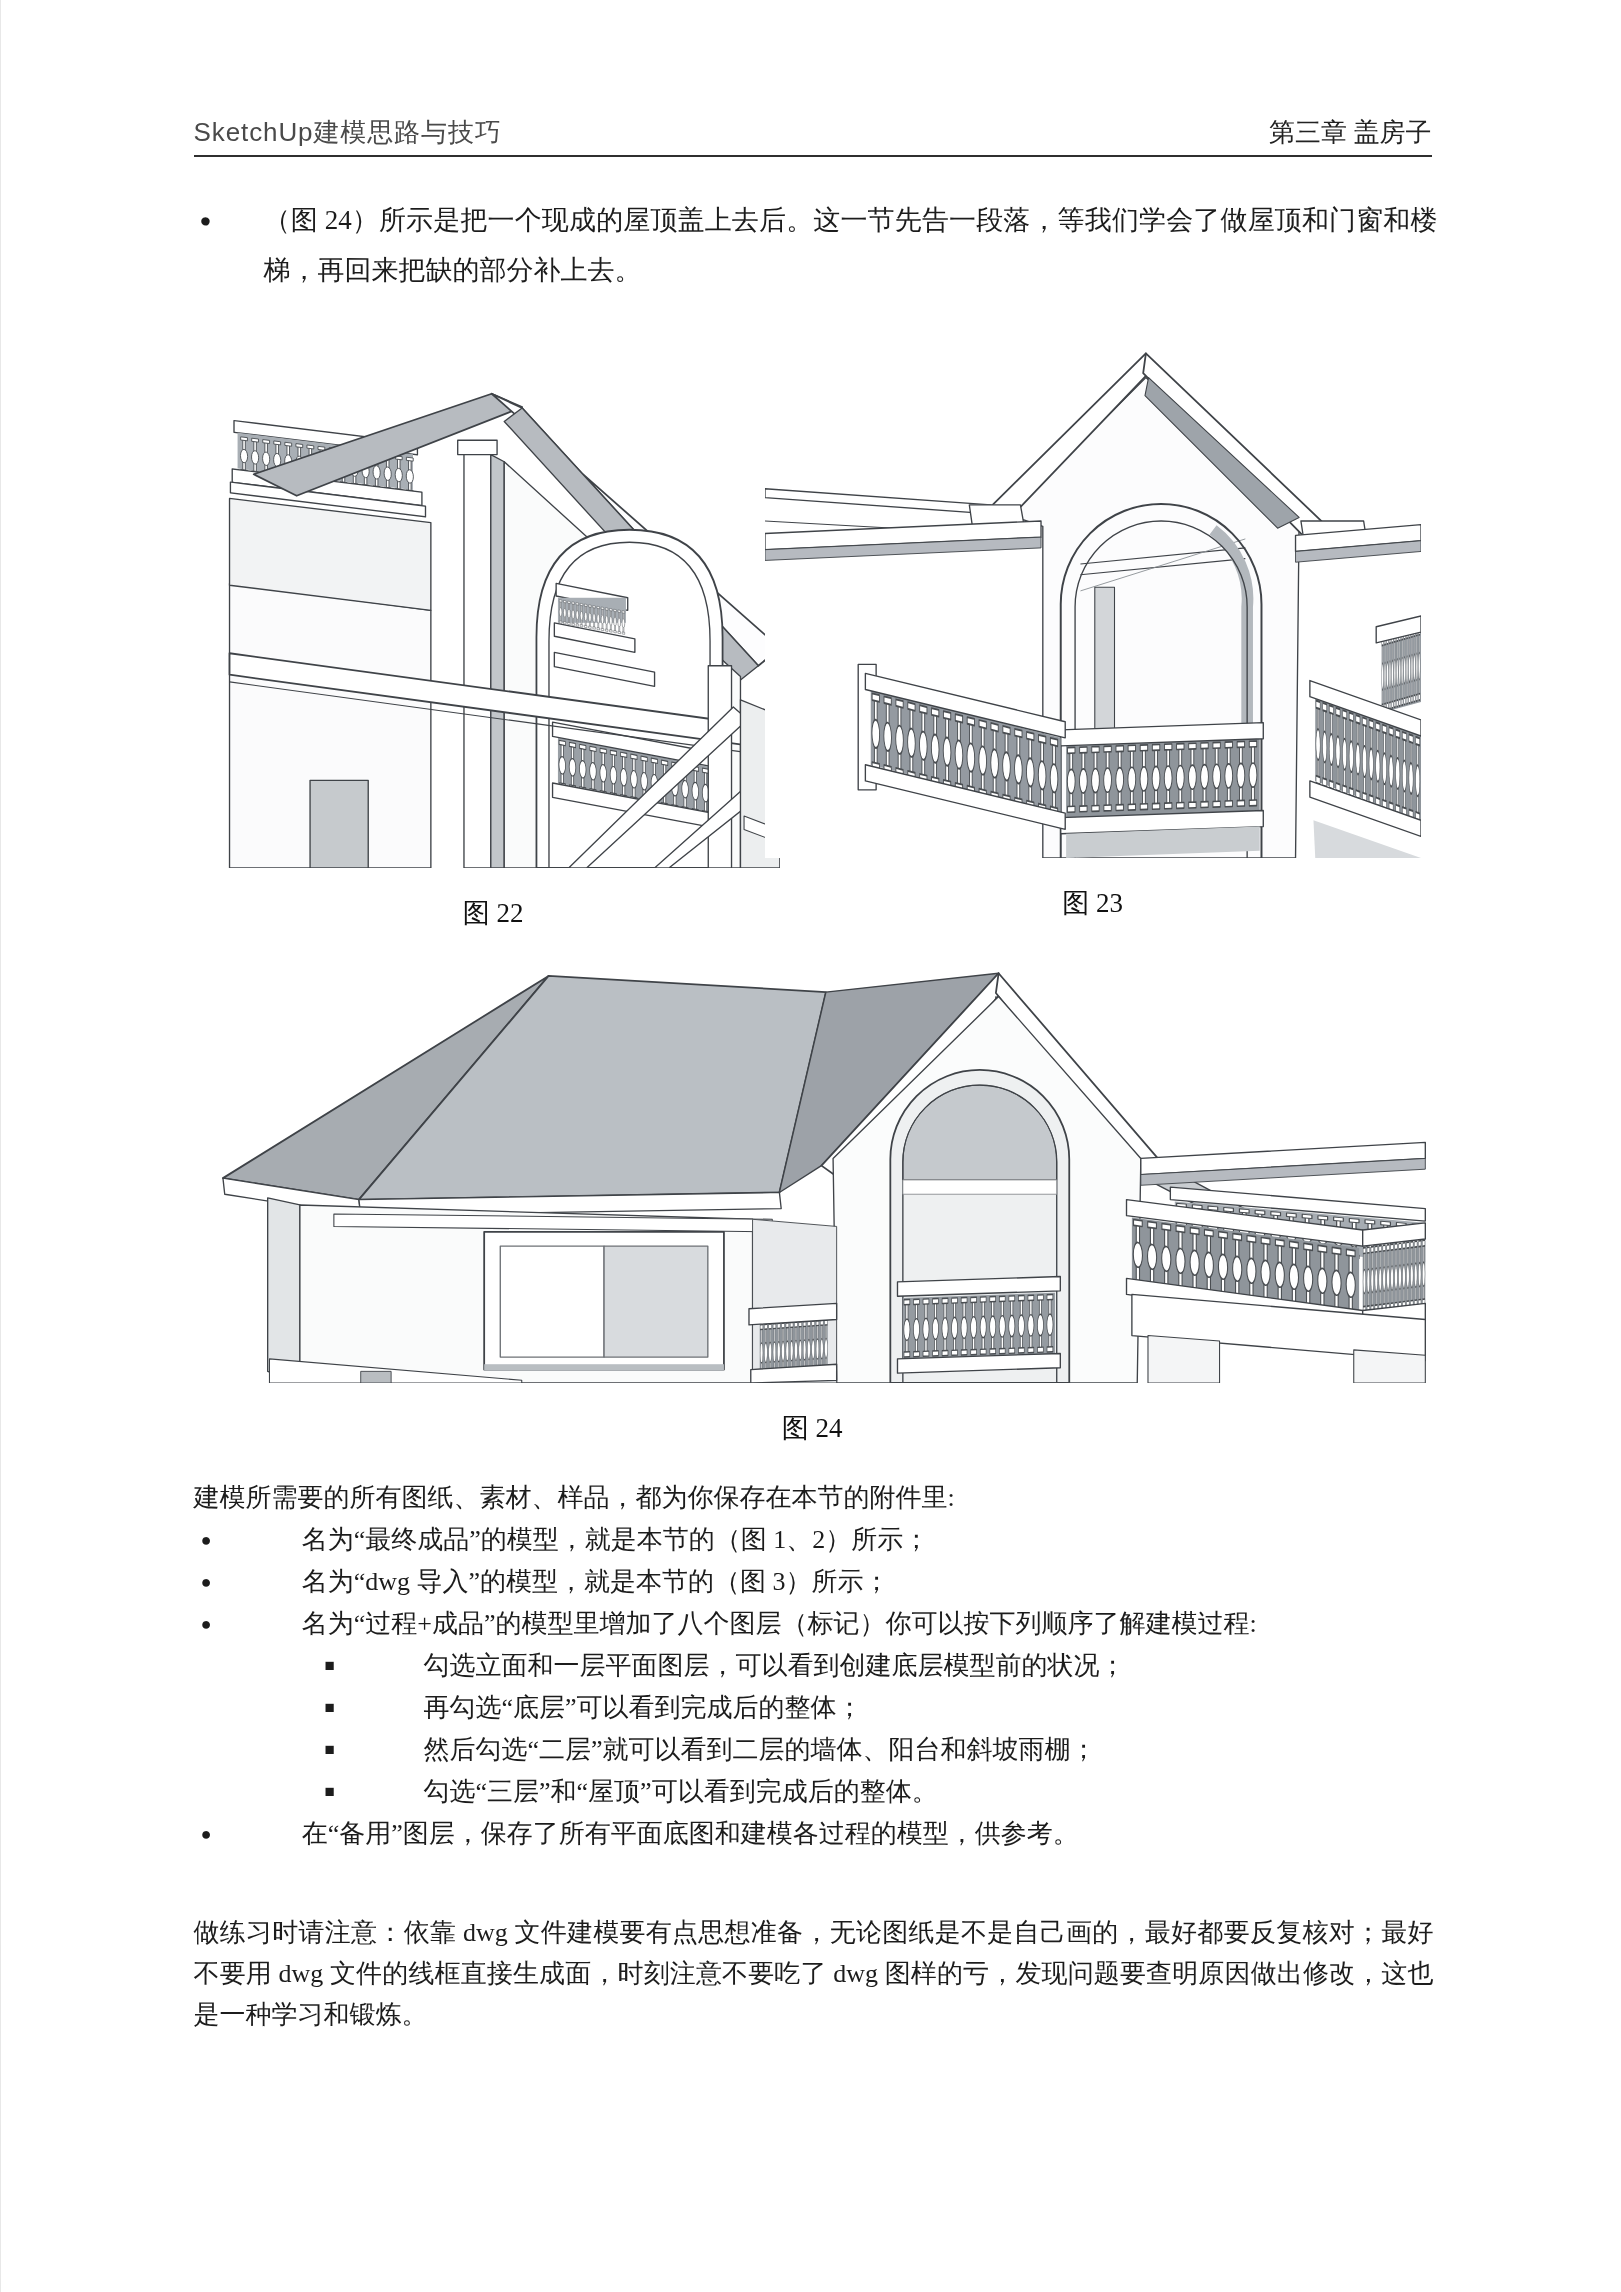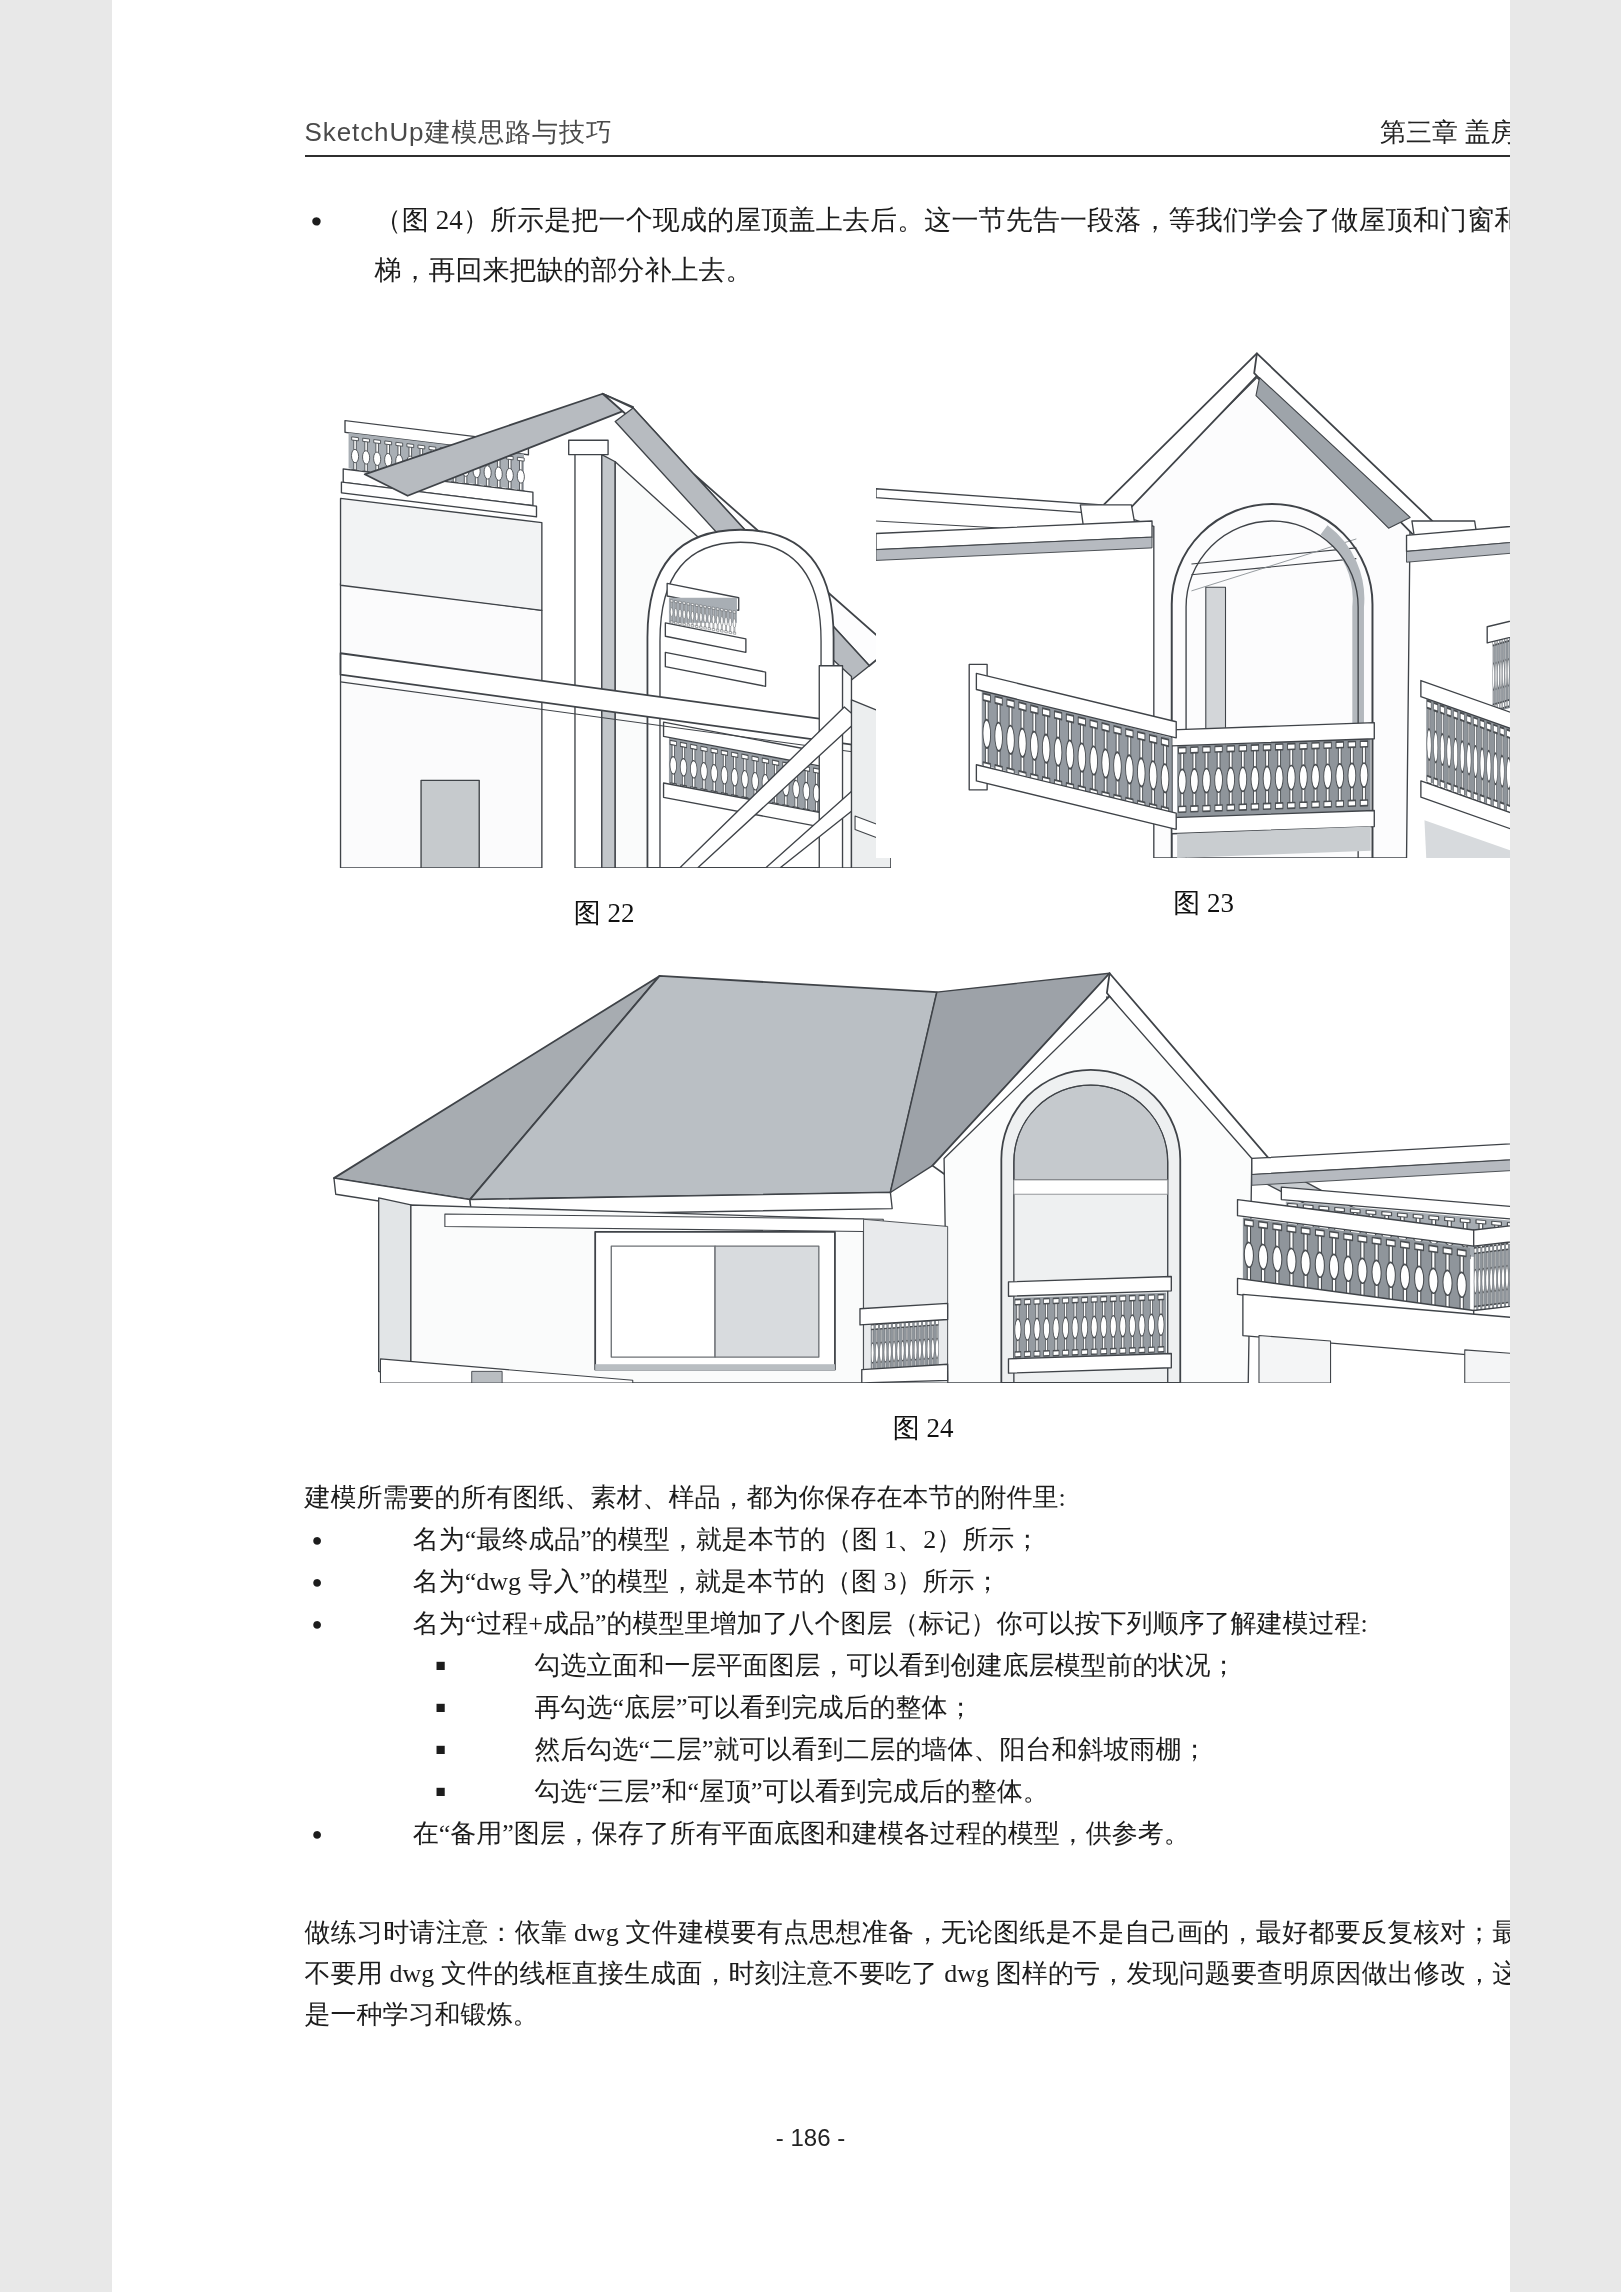--- a/index.html
+++ b/index.html
@@ -1,16 +1,16 @@
 <!DOCTYPE html>
 <html style="font-size:14.3px"><head>
 <meta charset="utf-8">
 <style>
   html,body{margin:0;padding:0;background:#e8e8e8;}
-  .page{position:relative;width:1398px;height:2293px;background:#ffffff;margin:0 auto;
+  .page{position:relative;width:1620px;height:2293px;background:#ffffff;margin:0 auto;
         font-family:"Liberation Serif","DejaVu Serif",serif;color:#1c1c1c;overflow:hidden;}
   
   .header{position:absolute;left:193px;top:115px;width:1238px;display:flex;
           justify-content:space-between;align-items:flex-end;
           border-bottom:2.7px solid #2f2f2f;padding-bottom:5.4px;}
   .header .left{font-family:"Liberation Sans","DejaVu Sans",sans-serif;
                 font-size:26px;color:#4a4a4a;letter-spacing:0.9px;}
   .header .right{font-size:26px;color:#222;text-align:right;}
   
   .intro{position:absolute;left:199px;top:195px;width:1238px;display:flex;}
@@ -291,16 +291,15 @@
       <span class="tx">勾选“三层”和“屋顶”可以看到完成后的整体。</span>
     </div>
     <div class="li l1">
       <span class="mk">●</span>
       <span class="tx">在“备用”图层，保存了所有平面底图和建模各过程的模型，供参考。</span>
     </div>
   </div>
 
   <div class="note">做练习时请注意：依靠 dwg 文件建模要有点思想准备，无论图纸是不是自己画的，最好都要反复核对；最好不要用 dwg 文件的线框直接生成面，时刻注意不要吃了 dwg 图样的亏，发现问题要查明原因做出修改，这也是一种学习和锻炼。</div>
 
-  <div class="footer">- 186 -</div>
 
 </div>
 
 
 </body></html>

